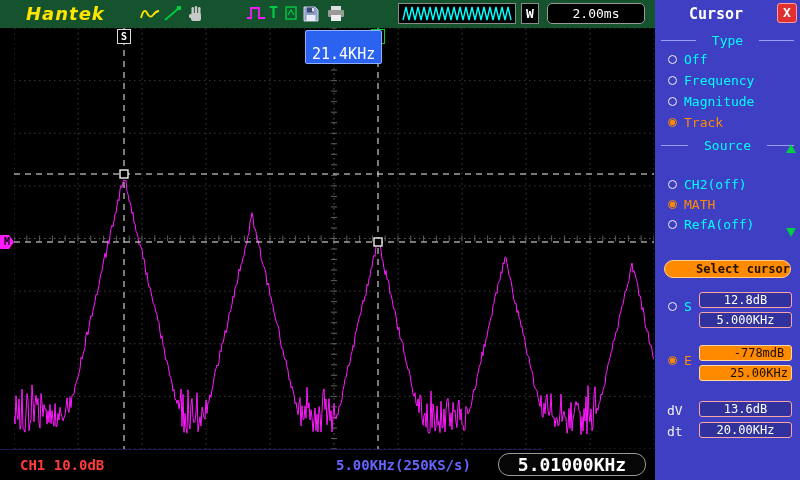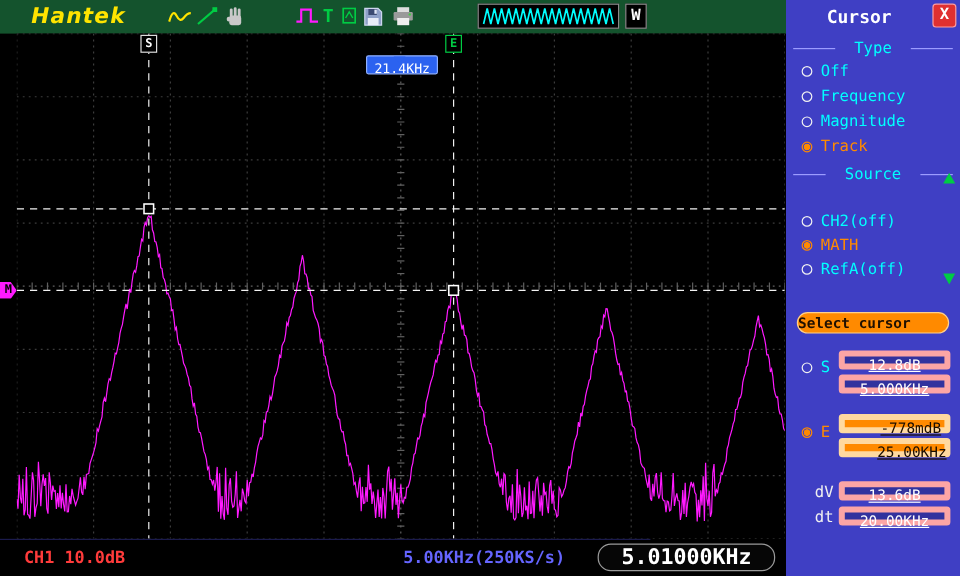--- a/index.html
+++ b/index.html
@@ -29,23 +29,23 @@
 
   
   .scope { position:absolute; left:14px; top:28px; width:640px; height:421px; background:#000; }
   #scope-svg { position:absolute; left:0; top:0; }
   .s-tag { position:absolute; left:103px; top:1px; width:14px; height:15px; background:#000;
            border:1px solid #dcdcdc; color:#fff; font-weight:bold; font-size:10px;
            line-height:13px; text-align:center; }
   .e-tag { position:absolute; left:357px; top:1px; width:14px; height:15px; background:#000;
            border:1px solid var(--green,#0c4); color:var(--green,#0c4); font-weight:bold;
            font-size:10px; line-height:13px; text-align:center; }
-  .track-badge { position:absolute; left:291px; top:18px; height:16px; padding:4px 6px;
+  .track-badge { position:absolute; left:291px; top:2px; height:16px; padding:16px 6px;
            background:var(--badge-blue,#2b62f0); border:1px solid #8fb0ff; border-radius:2px;
-           color:#fff; font-size:11px; line-height:14px; }
+           color:#fff; font-size:15px; line-height:14px; }
   .trig-arrow { position:absolute; left:314px; top:19px; width:0; height:0;
            border-left:5px solid transparent; border-right:5px solid transparent;
            border-top:6px solid var(--badge-blue,#2b62f0); }
   .m-marker { position:absolute; left:0; top:235px; width:14px; height:14px;
            background:var(--trace,#f1f); color:#000; font-weight:bold; font-size:10px;
            line-height:14px; text-align:center;
            clip-path:polygon(0 0,64% 0,100% 50%,64% 100%,0 100%); }
 
   
   .footer { position:absolute; left:0; top:449px; width:542px; height:31px; background:#000;
@@ -70,26 +70,26 @@
               align-items:center; gap:16px; padding:0 6px; color:var(--cyan,#0ff); font-size:13px; }
   .hl { flex:1; height:1px; background:#9c9cff; }
   .opt { position:absolute; left:13px; height:20px; display:flex; align-items:center; gap:7px; }
   .radio { width:9px; height:9px; border:1px solid #f2f2f2; border-radius:50%; flex:none; }
   .olabel { color:var(--cyan,#0ff); font-size:13px; white-space:nowrap; }
   .opt.sel .radio { border-color:var(--orange,#f80);
               background:radial-gradient(circle, var(--orange,#f80) 0 2.5px, transparent 3px); }
   .opt.sel .olabel { color:var(--orange,#f80); }
   .select-btn { position:absolute; left:9px; top:260px; width:127px; height:18px;
               background:var(--orange,#f80); border:1px solid #ffd08a; border-radius:9px;
-              color:#201000; font-weight:bold; font-size:12px; line-height:16px; text-align:left; }
+              color:#201000; font-weight:bold; font-size:12px; line-height:16px; text-align:right; }
   .vbox { position:absolute; left:44px; width:93px; height:16px; background:#32329e;
-              border:5px solid #fca5a5; border-radius:3px; color:#fff; font-size:12px;
-              line-height:14px; text-align:center;text-decoration:underline; }
+              border:1px solid #fca5a5; border-radius:3px; color:#fff; font-size:12px;
+              line-height:14px; text-align:center; }
   .vbox.orange { background:var(--orange,#f80); border-color:#ffd9a0; color:#1a0d00;padding-left:27px; }
-  .dlabel { position:absolute; left:12px; color:#f0f0f0; font-size:13px;margin-left:12px; }
+  .dlabel { position:absolute; left:12px; color:#f0f0f0; font-size:13px; }
   .arrow { position:absolute; left:131px; width:0; height:0;
            border-left:5px solid transparent; border-right:5px solid transparent; }
   .arrow.up   { top:144px; border-bottom:9px solid var(--green,#0c4); }
   .arrow.down { top:228px; border-top:9px solid var(--green,#0c4); }
 </style>
 </head>
 <body>
 
 <div id="stage">
 
@@ -145,20 +145,21 @@
           <rect x="5" y="10" width="10" height="6" fill="#eeeeee"></rect>
           <circle cx="15.5" cy="7" r="1" fill="#44cc44"></circle>
         </svg>
     </div>
     <div class="burst-box">
       <svg width="112" height="19" viewBox="0 0 112 19">
           <polyline fill="none" stroke="#00ffff" stroke-width="1.4" points="2,16 5,3 8,16 11,3 14,16 17,3 20,16 23,3 26,16 29,3 32,16 35,3 38,16 41,3 44,16 47,3 50,16 53,3 56,16 59,3 62,16 65,3 68,16 71,3 74,16 77,3 80,16 83,3 86,16 89,3 92,16 95,3 98,16 101,3 104,16 107,3 110,16"></polyline>
         </svg>
     </div>
     <div class="wbox">W</div>
+    <div class="time-badge">2.00ms</div>
   </div>
 
   <div class="scope">
     <svg id="scope-svg" width="640" height="421">
         <line x1="0" y1="0" x2="0" y2="421" stroke="#3c3c3c" stroke-width="1" stroke-dasharray="1.5 3.5"></line>
         <line x1="64" y1="0" x2="64" y2="421" stroke="#3c3c3c" stroke-width="1" stroke-dasharray="1.5 3.5"></line>
         <line x1="128" y1="0" x2="128" y2="421" stroke="#3c3c3c" stroke-width="1" stroke-dasharray="1.5 3.5"></line>
         <line x1="192" y1="0" x2="192" y2="421" stroke="#3c3c3c" stroke-width="1" stroke-dasharray="1.5 3.5"></line>
         <line x1="256" y1="0" x2="256" y2="421" stroke="#3c3c3c" stroke-width="1" stroke-dasharray="1.5 3.5"></line>
         <line x1="320" y1="0" x2="320" y2="421" stroke="#606060" stroke-width="1" stroke-dasharray="1.5 3.5"></line>

